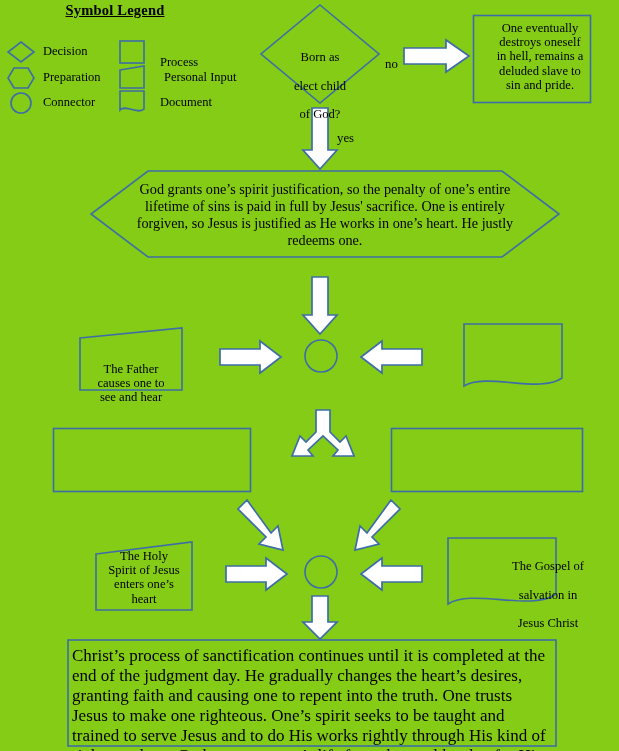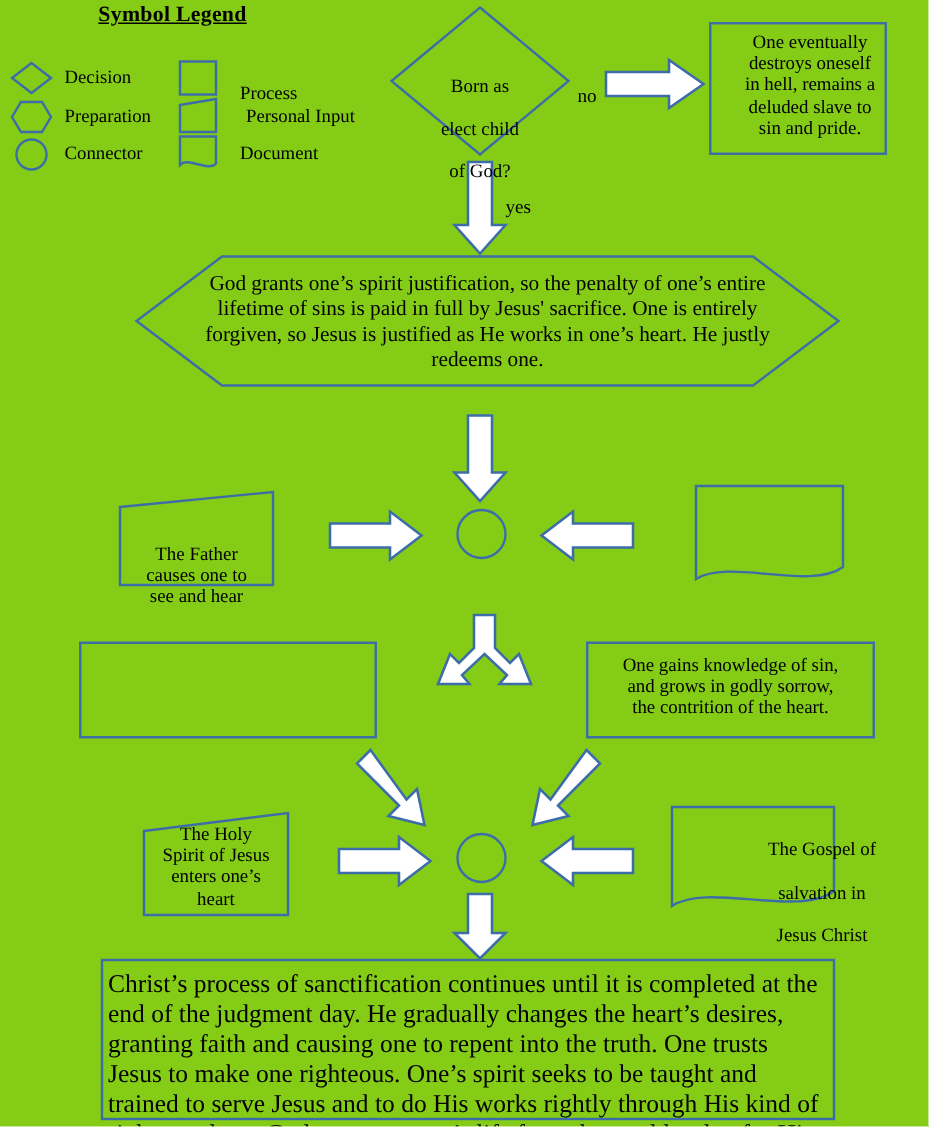--- a/index.html
+++ b/index.html
@@ -219,23 +219,20 @@
     <svg width="200" height="66" viewBox="0 0 200 66">
         <rect class="sh" x="1.5" y="1.5" width="197" height="63"></rect>
       </svg>
   </div>
 
   <div class="abs" style="left:390px; top:427px;">
     <svg width="194" height="66" viewBox="0 0 194 66">
         <rect class="sh" x="1.5" y="1.5" width="191" height="63"></rect>
       </svg>
   </div>
-  <div class="node-text" style="left:394px; top:436px; width:186px;">One gains <span class="u">knowledge of sin</span>,
-and grows in godly sorrow,
-the contrition of the heart.</div>
 
   <div class="abs" style="left:236px; top:498px;">
     <svg width="60" height="58" viewBox="0 0 60 58">
       <polygon class="arrow" points="11,2 2,11 30,39 23,46 47,52 42,28 35,35"></polygon>
     </svg>
   </div>
 
   <div class="abs" style="left:342px; top:498px;">
     <svg width="60" height="58" viewBox="0 0 60 58">
       <polygon class="arrow" points="49,2 58,11 30,39 37,46 13,52 18,28 25,35"></polygon>

